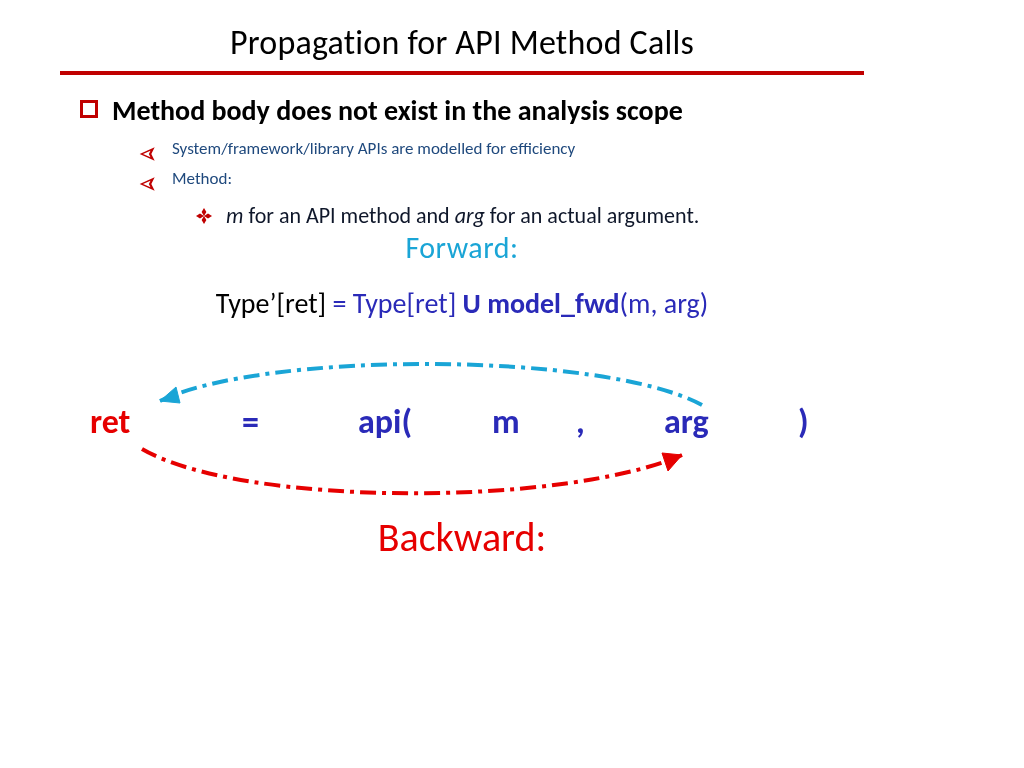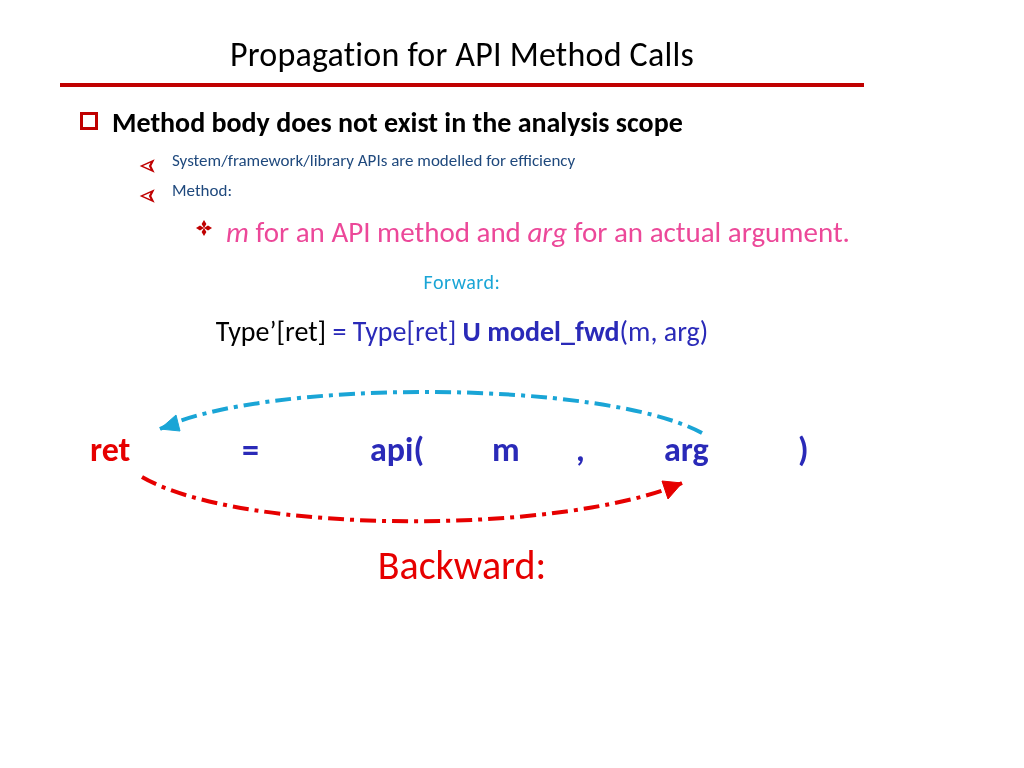--- a/index.html
+++ b/index.html
@@ -10,21 +10,21 @@
     background: #fff;
     font-family: Calibri, Arial, sans-serif;
     color: #000;
     overflow: hidden;
   }
   .slide {
     position: relative;
     width: 924px;
     height: 768px;
     box-sizing: border-box;
-    padding: 28px 60px 0 60px;
+    padding: 16px 60px 0 60px;
   }
   .title {
     text-align: center;
     font-size: 34px;
     font-weight: 400;
     margin: 6px 0 8px 0;
     letter-spacing: 0.2px;
   }
   .title-rule {
     border: none;
@@ -46,29 +46,28 @@
     color: #c00000;
   }
   .plane svg { width: 20px; height: 20px; display: block; }
   .b2-text { font-size: 17px; color: #1f497d; max-width: 720px; line-height: 1.25; }
   .b3 { display: flex; margin: 8px 0 0 116px; }
   .diamond4 {
     flex: 0 0 20px; margin-right: 10px; margin-top: 6px;
     color: #c00000;
   }
   .diamond4 svg { width: 16px; height: 16px; display: block; }
-  .b3-text { font-size: 29px; color: #ec4899; }
+  .b3-text { font-size: 22px; color: #0f172a; }
   .b3-text .it { font-style: italic; }
 
   
   .fwd-label {
     text-align: center;
-    font-size: 20px;
+    font-size: 30px;
     color: #1aa5d6;
-    margin-top: 20px;
     letter-spacing: 0.5px;
   }
   .formula {
     text-align: center;
     font-size: 28px;
     margin-top: 20px;
     white-space: nowrap;
   }
   .formula .lhs { color: #000; }
   .formula .blue { color: #2a2ab8; }
@@ -89,21 +88,21 @@
     margin: 18px auto 0 auto;
     font-weight: bold;
   }
   .eq-token {
     position: absolute;
     top: 62px;
     font-size: 34px;
   }
   .t-ret   { left: 8px;  color: #e60000; }
   .t-eq    { left: 160px; color: #2a2ab8; }
-  .t-api   { left: 288px; color: #2a2ab8; }
+  .t-api   { left: 276px; color: #2a2ab8; }
   .t-m     { left: 410px; color: #2a2ab8; }
   .t-comma { left: 494px; color: #2a2ab8; }
   .t-arg   { left: 582px; color: #2a2ab8; }
   .t-close { left: 716px; color: #2a2ab8; }
 
   .arc {
     position: absolute;
     left: 0;
     width: 760px;
     pointer-events: none;

